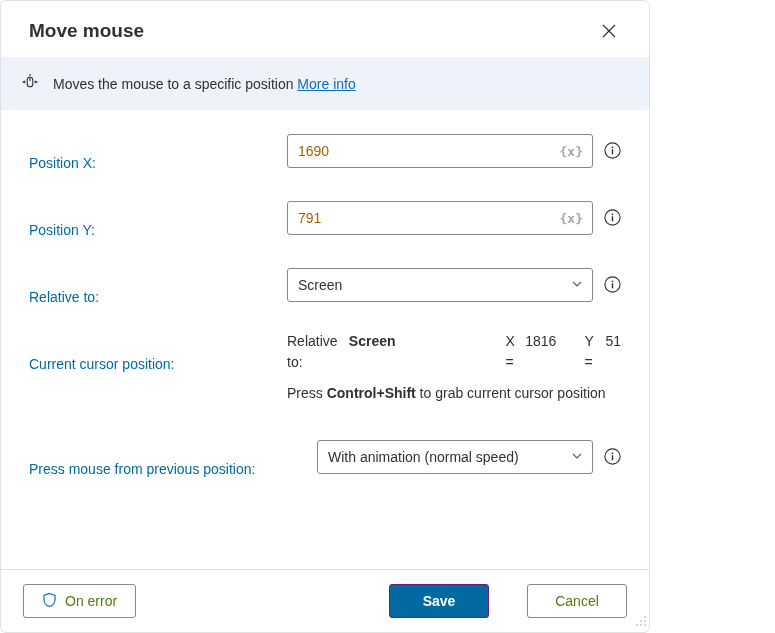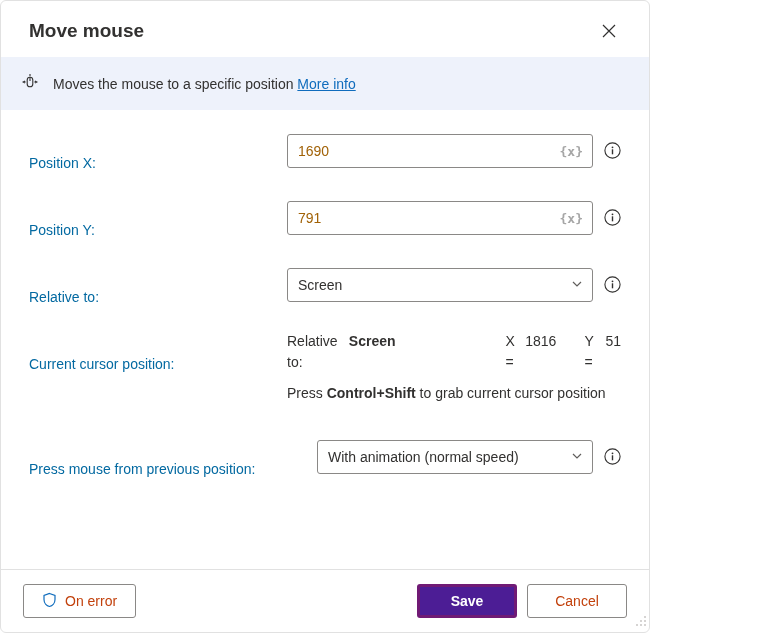--- a/index.html
+++ b/index.html
@@ -186,35 +186,36 @@
       cursor: pointer;
       display: inline-flex;
       align-items: center;
       justify-content: center;
       padding: 0 18px;
       gap: 8px;
     }
     .btn-outline {
       background: #fff;
       border: 1px solid #8a8886;
-      color: #c2410c;
+      color: #4d7c0f;
     }
     .btn-primary {
-      background: #4c1d95;
-      border: 3px solid #701a75;
+      background: #0369a1;
+      border: 1px solid #701a75;
       color: #fff;
       font-weight: 600;
       min-width: 100px;
     }
     .footer-right {
       display: flex;
       gap: 10px;
     }
     .btn-cancel {
       min-width: 100px;
+      margin-left: 28px;
     }
     .shield-icon { color: #0f6cbd; }
     .resize-grip {
       position: absolute;
       right: 2px;
       bottom: 2px;
       color: #c8c6c4;
     }
   </style>
 </head>

